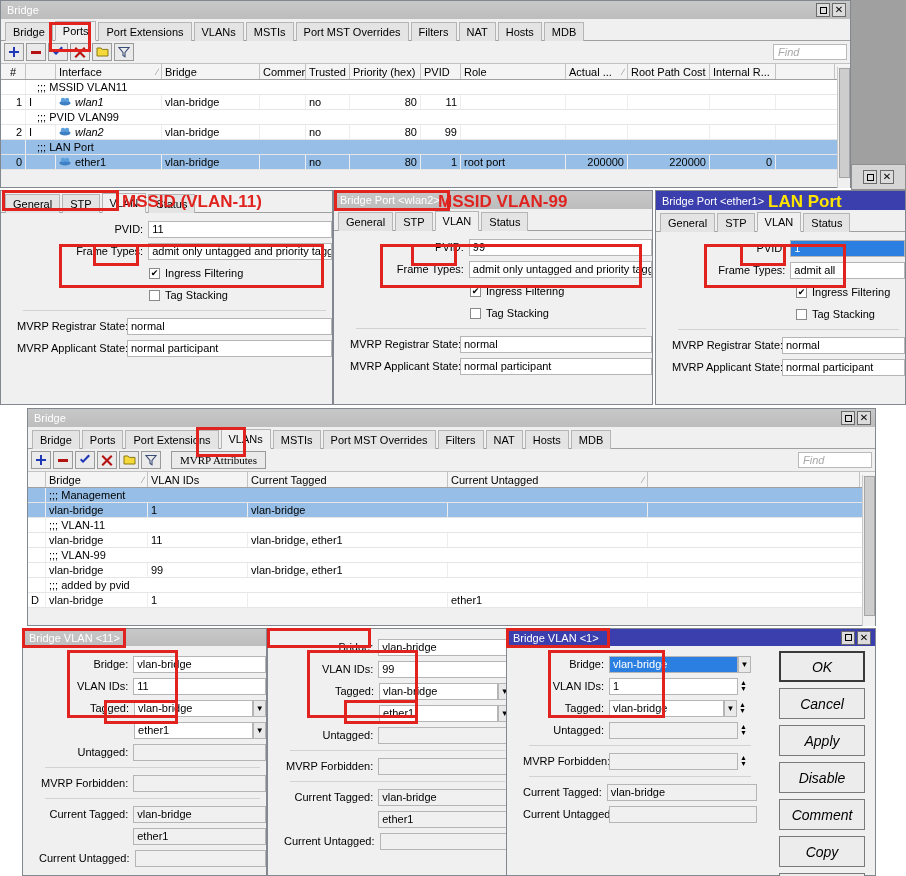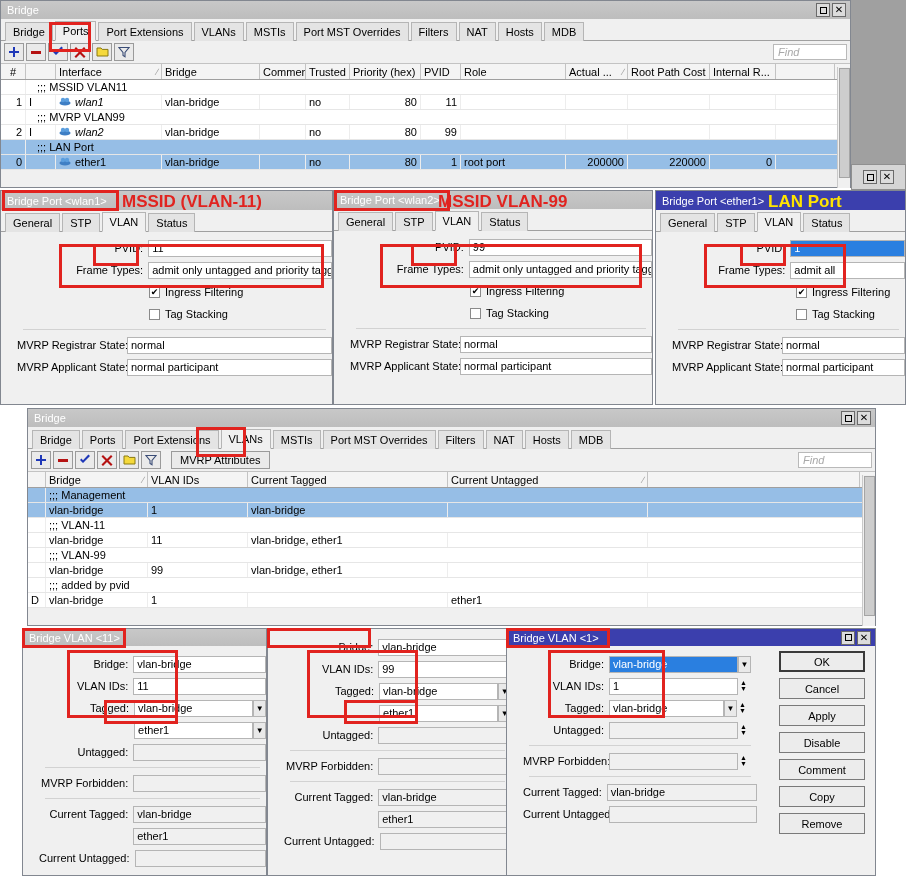--- a/index.html
+++ b/index.html
@@ -44,21 +44,21 @@
   .tab.active { background: #f0f0f0; border-bottom: 1px solid #f0f0f0; font-weight: normal; }
 
   
   .toolbar { display: flex; align-items: center; height: 22px; padding: 2px 3px; gap: 2px;
              background: #f0f0f0; }
   .tbtn { width: 20px; height: 18px; border: 1px solid #9a9a9a; background: #eaeaea;
           display:flex; align-items:center; justify-content:center; }
   .tbtn svg { display:block; }
   .tool-sep { width: 6px; }
   .mvrp-btn { height: 18px; padding: 0 8px; border: 1px solid #9a9a9a; background:#eaeaea;
-              display:flex; align-items:center; font-size:11px; }
+              display:flex; align-items:center; font-size:11px;font-family:Liberation Serif, serif; }
   .findbox { margin-left: auto; width: 74px; height: 16px; border: 1px solid #b9b9b9;
              background: #fff; color: #a8a8a8; font-style: italic; font-size: 11px;
              display:flex; align-items:center; padding-left: 4px; }
 
   
   .tbl { background: #fff; border-top: 1px solid #c3c3c3; }
   .thead { display: flex; height: 16px; background: #f4f4f4;
            border-bottom: 1px solid #9f9f9f; }
   .th { border-right: 1px solid #c3c3c3; padding: 1px 3px; font-size: 11px;
         display:flex; align-items:center; overflow:hidden; white-space:nowrap; }
@@ -85,22 +85,22 @@
             margin-right: 5px; display:flex; align-items:center; justify-content:center;
             font-size: 9px; line-height:1; color:#000; }
   .hr { height:1px; background:#d2d2d2; margin: 4px 0; }
   .arrow-btn { width:13px; height:17px; border:1px solid #b5b5b5; background:#e9e9e9;
                display:flex; align-items:center; justify-content:center; font-size:8px; }
   .spin { width:11px; height:17px; display:flex; flex-direction:column;
           align-items:center; justify-content:center; font-size:7px; line-height:6px; color:#000; }
 
   
   .sidebtns { position:absolute; display:flex; flex-direction:column; gap:6px; }
-  .sbtn { width: 86px; height: 21px; border: 1px solid #7a7a7a; background: #ececec;
-          display:flex; align-items:center; justify-content:center; font-size:11px; }
+  .sbtn { width: 86px; height: 31px; border: 1px solid #7a7a7a; background: #ececec;
+          display:flex; align-items:center; justify-content:center; font-size:14px;font-style:italic; }
   .sbtn.default { border: 2px solid #3a3a3a; }
 
   
   .annot { position: absolute; color: #e1231f; font-weight: bold; font-size: 17px;
            font-family: "Liberation Sans", sans-serif; white-space: nowrap; }
   .annot.yellow { color: #ffe400; }
   .redbox { position: absolute; border: 3px solid #e1231f; pointer-events: none; }
 
   .scrollbar-v { position:absolute; width:13px; background:#f0f0f0; border-left:1px solid #c9c9c9; }
   .scroll-thumb { position:absolute; left:1px; width:11px; background:#cdcdcd; border:1px solid #a5a5a5; }
@@ -219,21 +219,21 @@
         <div class="td r" style="width:40px">11</div>
         <div class="td" style="width:105px"></div>
         <div class="td r" style="width:62px"></div>
         <div class="td r" style="width:82px"></div>
         <div class="td r" style="width:66px"></div>
         <div class="td" style="flex:1 1 auto;border-right:none"></div>
       </div>
 
       <div class="trow cmt">
         <div class="td" style="width:25px"></div>
-        <div class="td td-cmt" style="flex:1 1 auto;border-right:none">;;; MVRP VLAN99</div>
+        <div class="td td-cmt" style="flex:1 1 auto;border-right:none">;;; PVID VLAN99</div>
       </div>
 
       <div class="trow">
         <div class="td r" style="width:25px">2</div>
         <div class="td" style="width:30px">I</div>
         <div class="td ital" style="width:106px">
           <span class="ifc-icon">
             <svg width="12" height="10" viewBox="0 0 12 10">
                 <ellipse cx="6" cy="7" rx="5.5" ry="2.6" fill="#3f7fc4"></ellipse>
                 <circle cx="4" cy="4" r="2.2" fill="#5b9ede"></circle>
@@ -286,23 +286,20 @@
     </div>
 
     <div class="scrollbar-v" style="right:0; top:66px; height:121px;">
       <div class="scroll-thumb" style="top:1px;height:110px;"></div>
     </div>
   </div>
 
   <div style="position:absolute;left:851px;top:0;width:55px;height:164px;background:#a0a0a0;"></div>
 
   <div class="win" style="left:0; top:190px; width:333px; height:215px;">
-    <div class="titlebar grey" style="height:19px;">
-      <span class="tb-title">Bridge Port &lt;wlan1&gt;</span>
-    </div>
     <div class="tabs">
       <div class="tab">General</div>
       <div class="tab">STP</div>
       <div class="tab active">VLAN</div>
       <div class="tab">Status</div>
     </div>
     <div class="formwrap" style="padding-top:6px;">
       <div class="frow">
         <div class="flabel" style="width:132px">PVID:</div>
         <div class="finput" style="width:185px">11</div>

